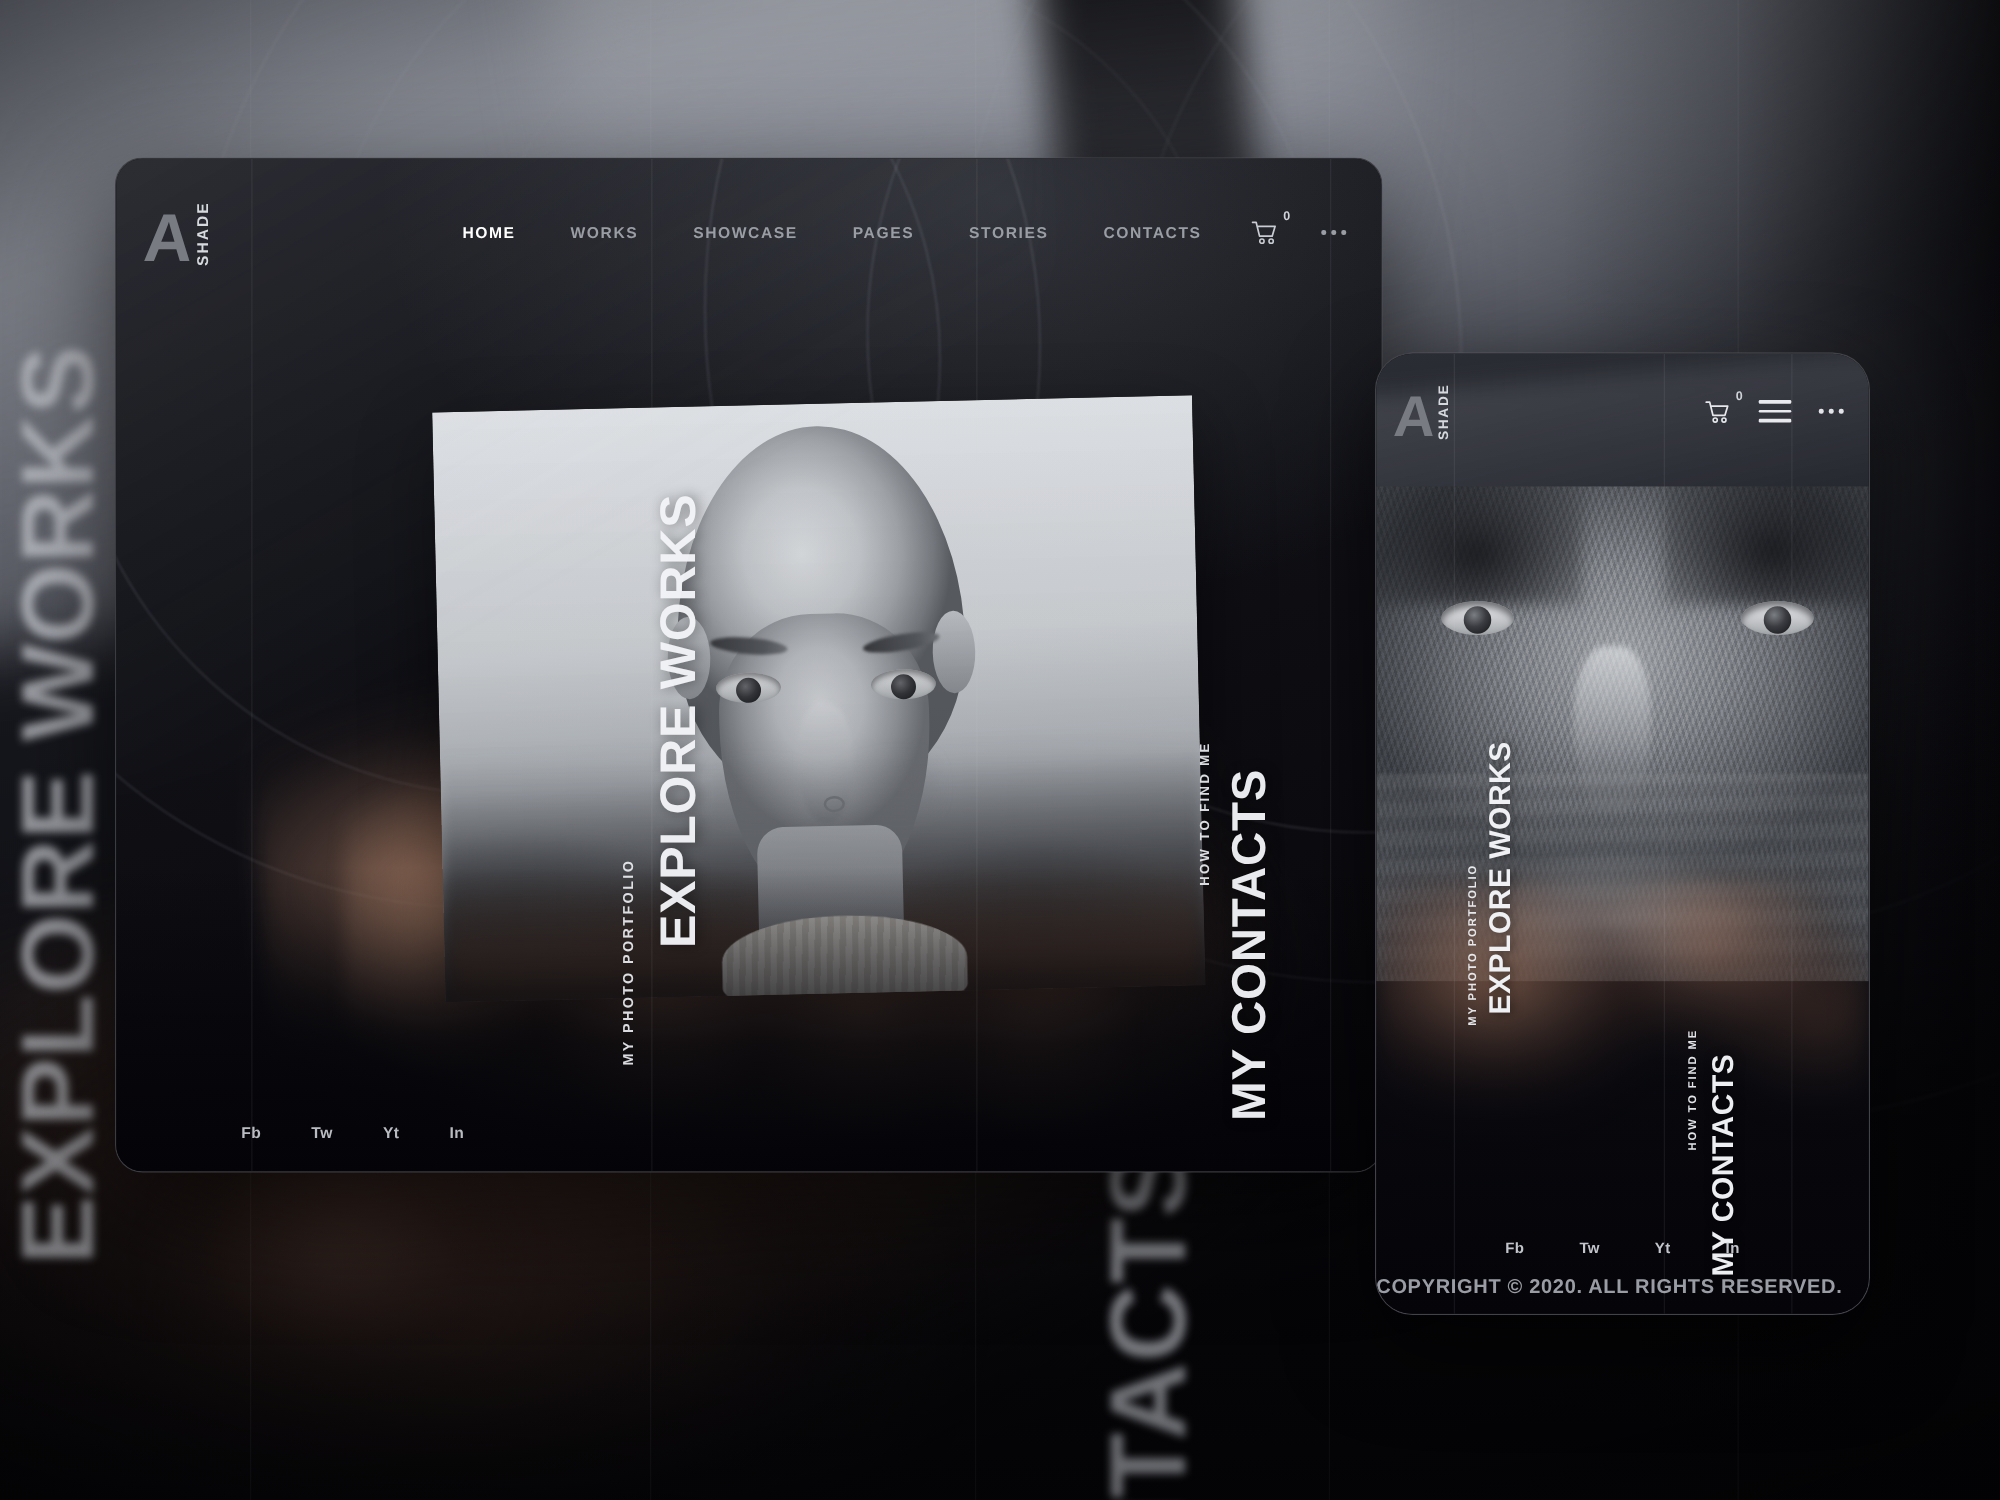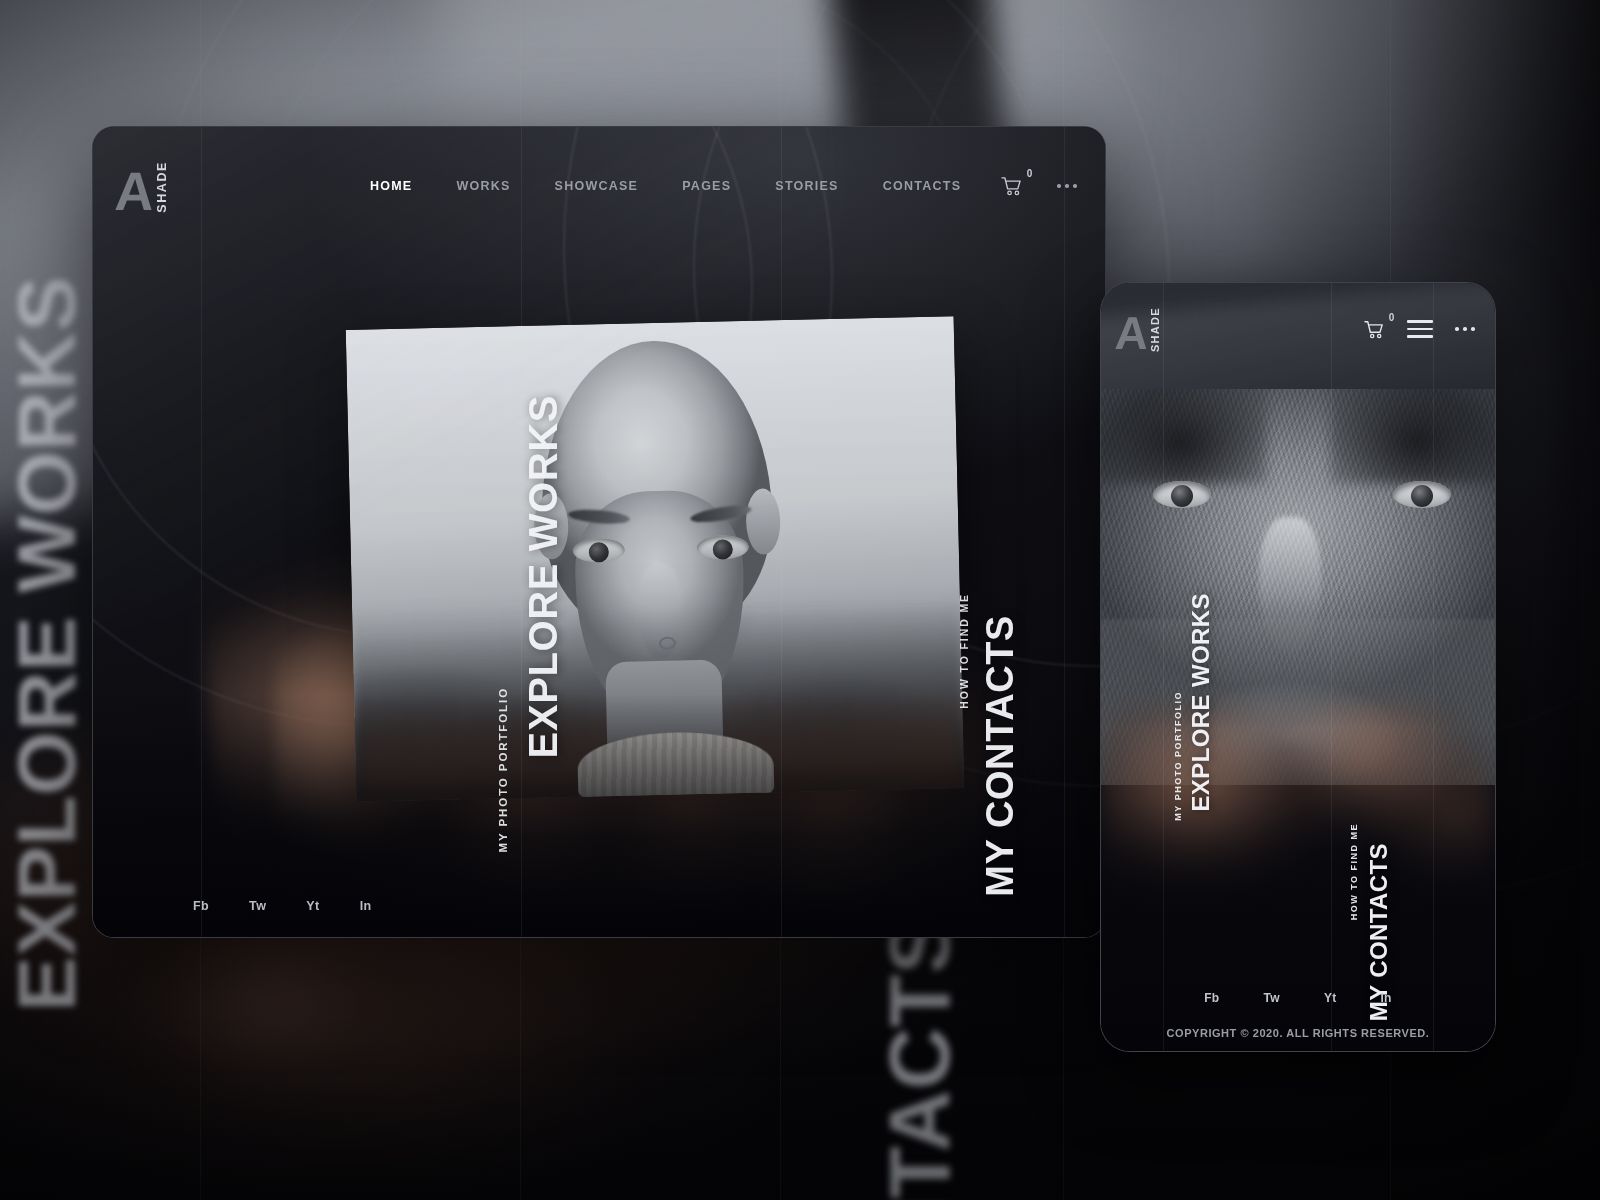--- a/index.html
+++ b/index.html
@@ -452,22 +452,21 @@
 
   .m-social{
     position:absolute; left:0; right:0; bottom:46px;
     display:flex; justify-content:center; gap:44px;
   }
   .m-social a{
     color:#c2c5cb; font-size:12px; font-weight:700; text-decoration:none; letter-spacing:.3px;
   }
   .m-copy{
     position:absolute; left:0; right:0; bottom:12px;
-    text-align:center;
-    font-size:11px; font-weight:700; letter-spacing:.55px;
+    font-size:16px; font-weight:700; letter-spacing:.55px;
     color:rgba(196,200,208,.78);
     text-transform:uppercase;
   }
   .m-vlabel.small{ font-size:9px; font-weight:700; letter-spacing:1.5px; color:rgba(238,240,244,.95); }
   .m-vlabel.big{ font-size:24px; font-weight:700; letter-spacing:.4px; color:rgba(244,246,249,.97);
                  text-shadow:0 2px 8px rgba(0,0,0,.5); }
 </style>
 </head>
 <body>
 

